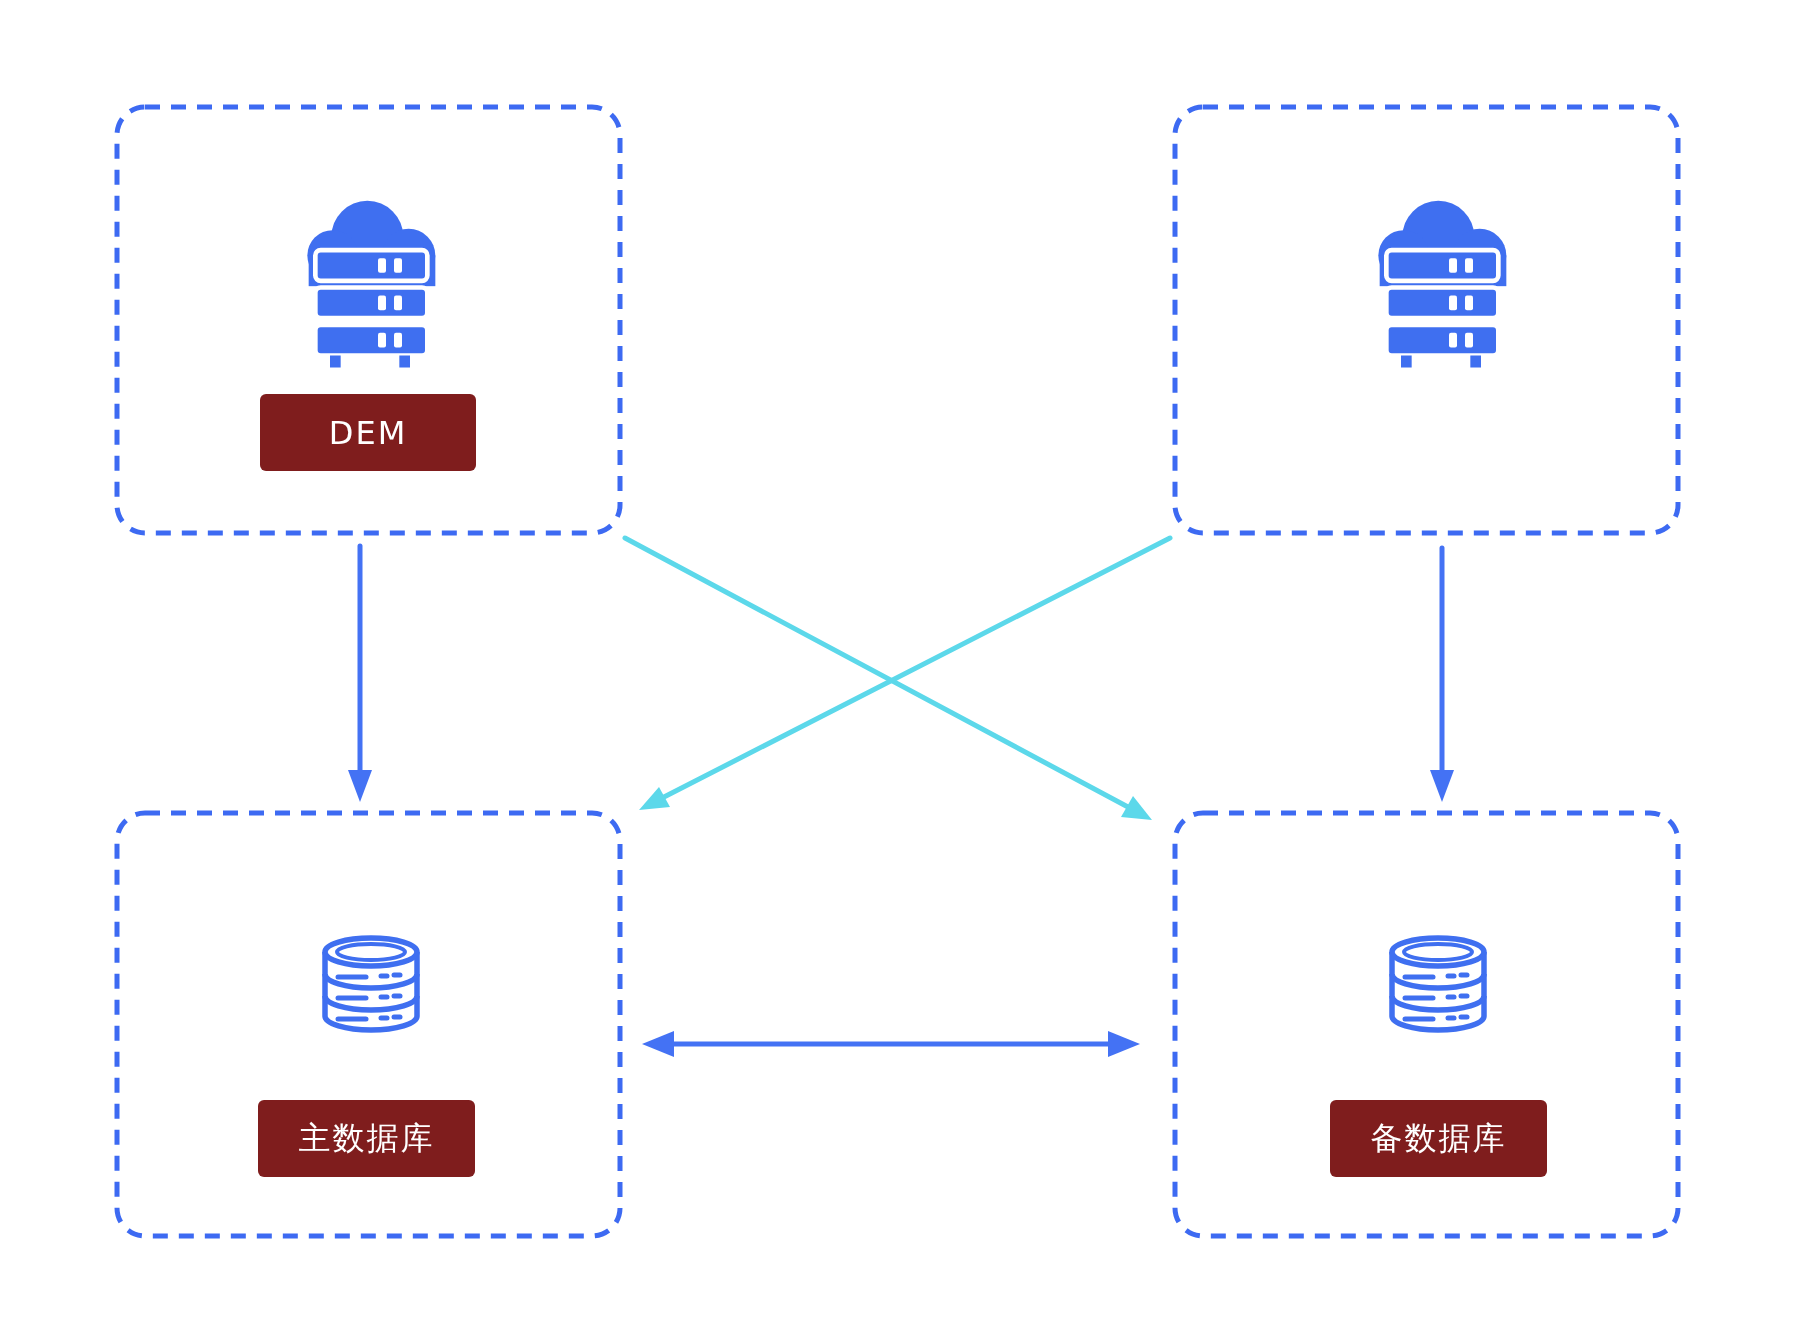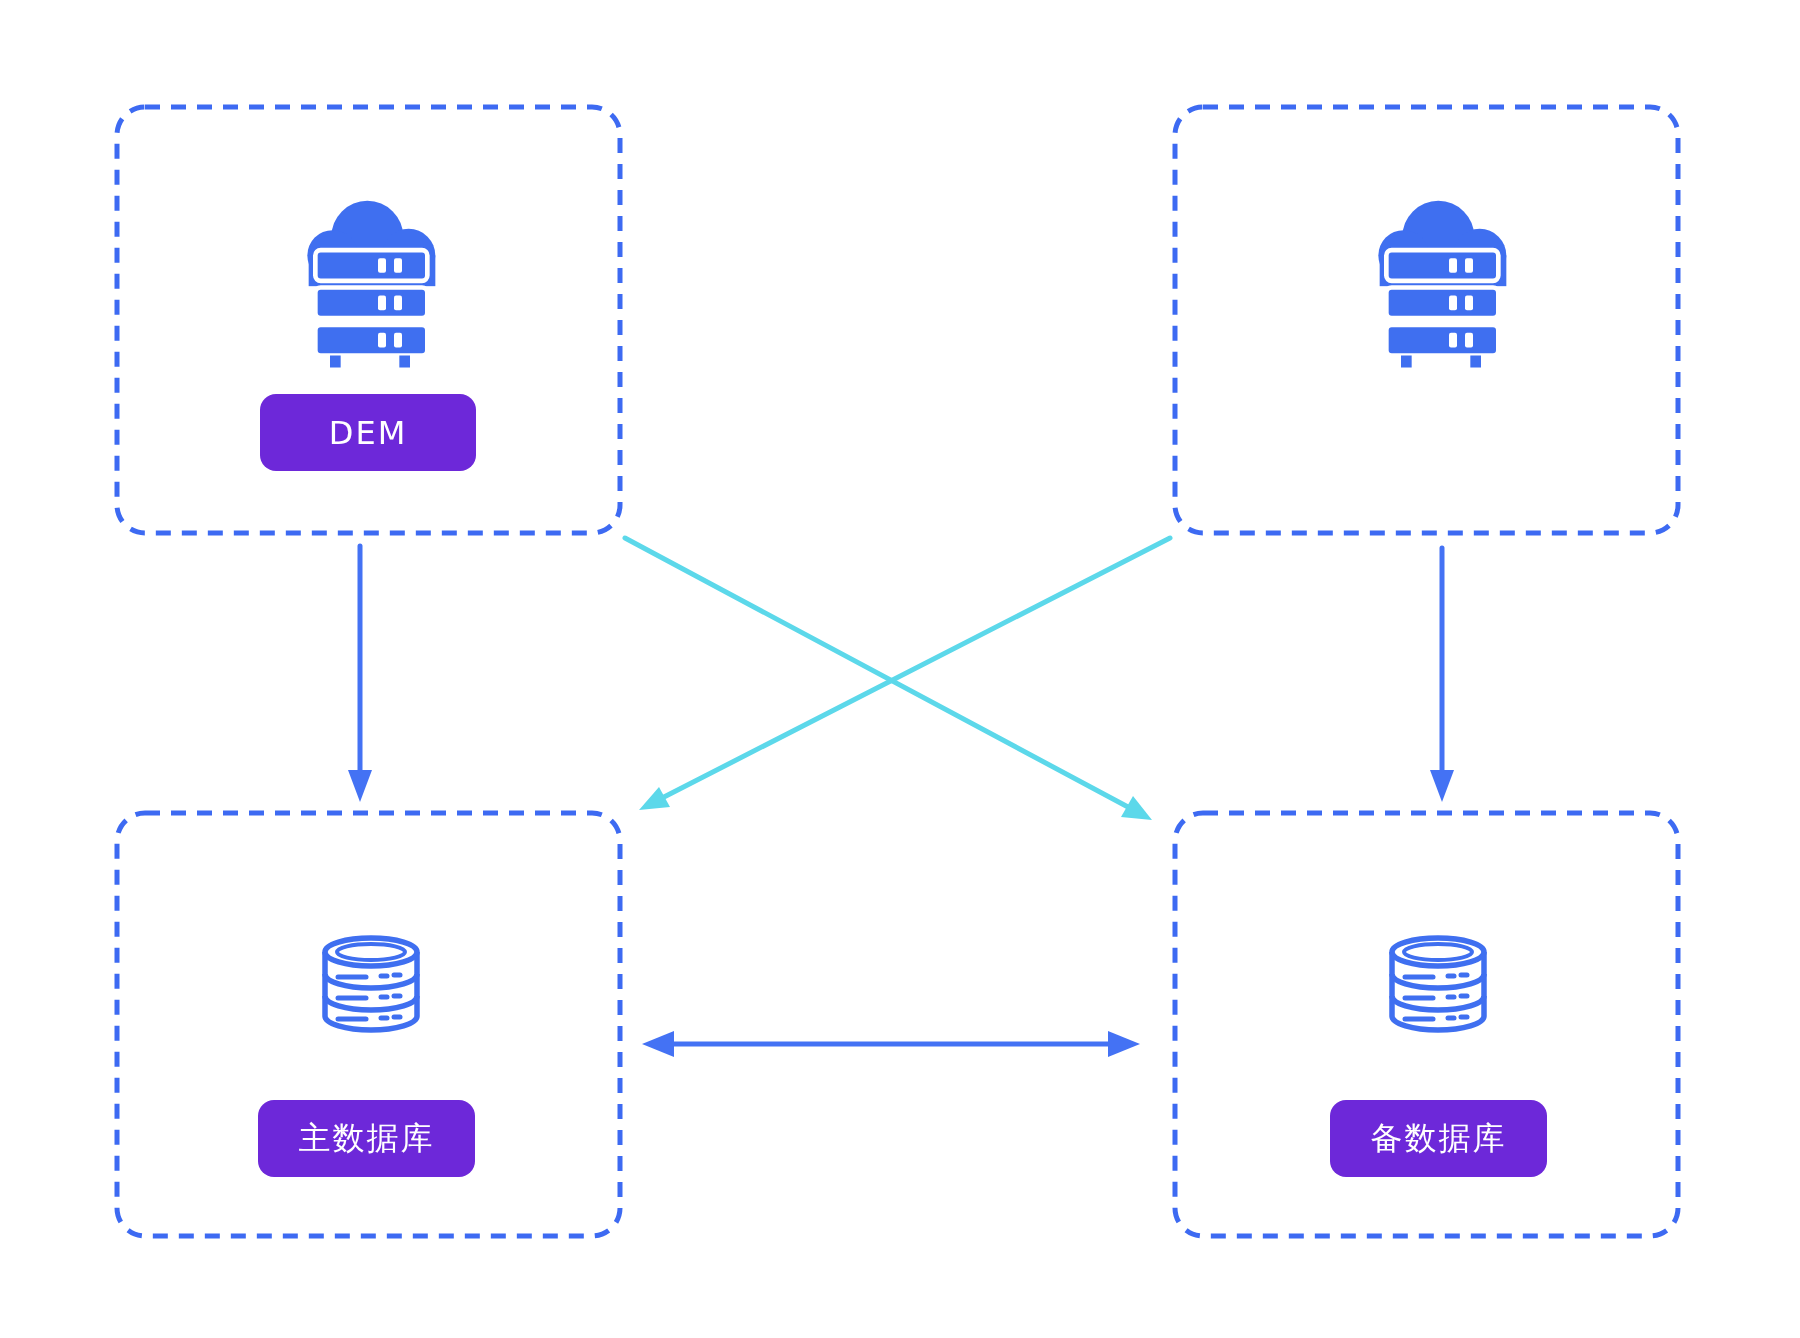--- a/index.html
+++ b/index.html
@@ -20,23 +20,23 @@
     position: absolute;
   }
   .node .icon {
     position: absolute;
   }
   .node-label {
     position: absolute;
     display: flex;
     align-items: center;
     justify-content: center;
-    background: #6d28d9;
+    background: #7f1d1d;
     color: #ffffff;
-    border-radius: 16px;
+    border-radius: 6px;
     font-size: 32px;
     font-weight: 500;
     letter-spacing: 2px;
     user-select: none;
   }
 </style>
 </head>
 <body>
 
 <div class="stage">

